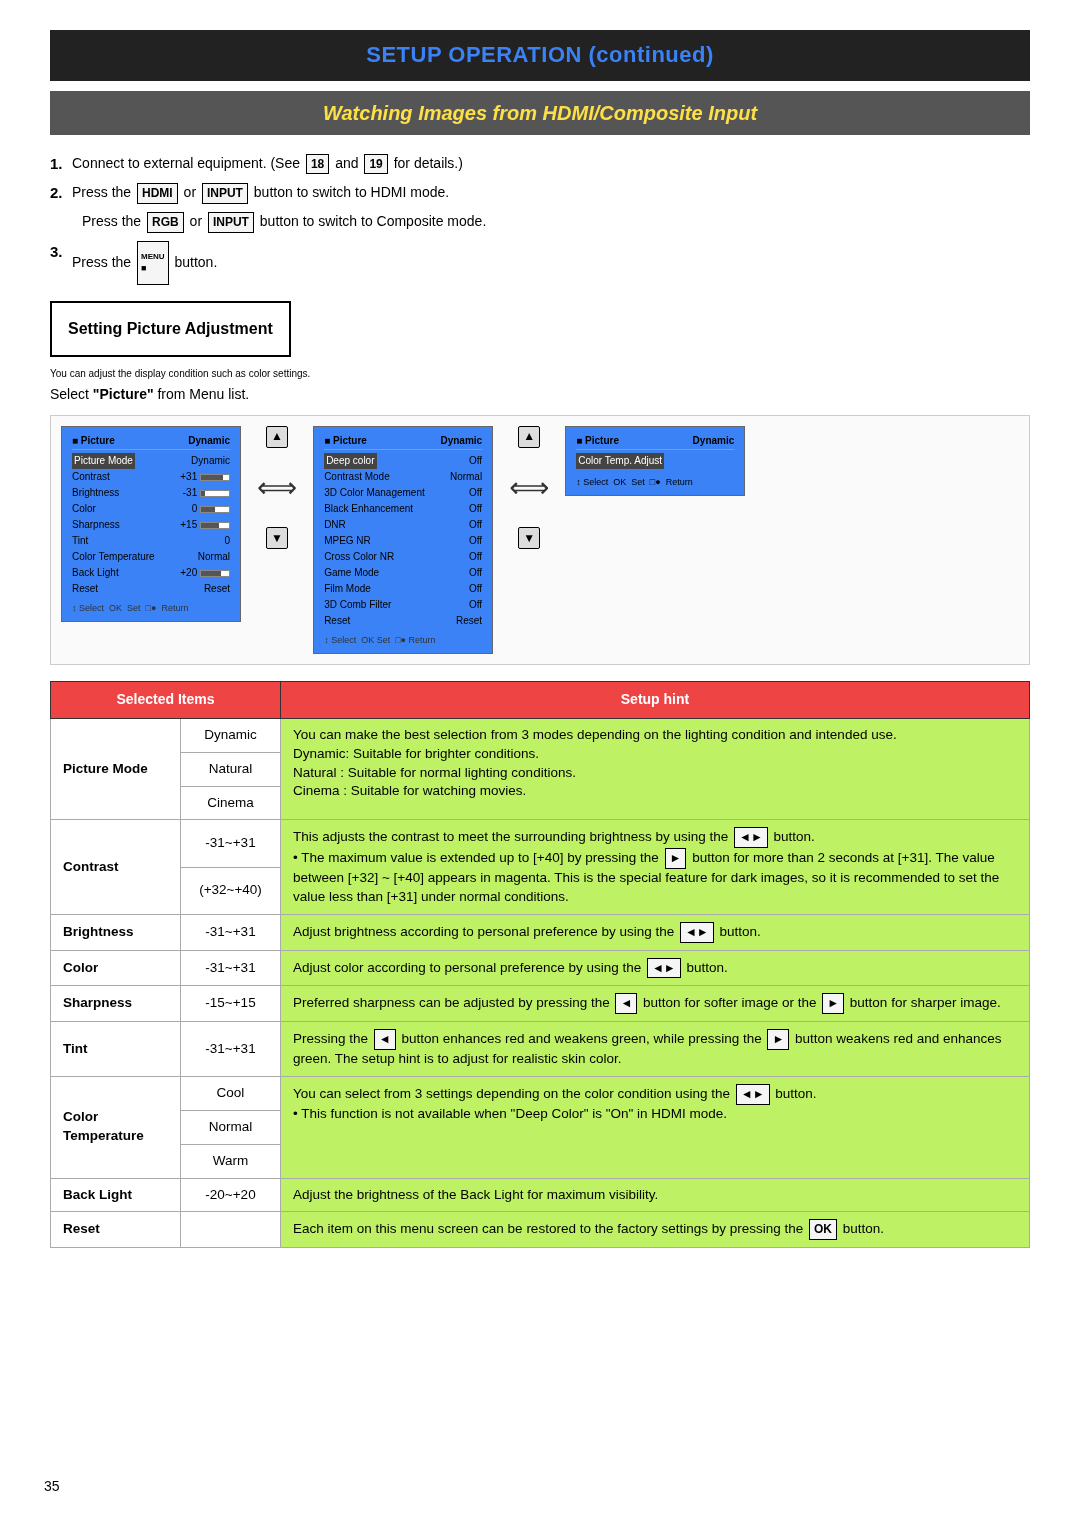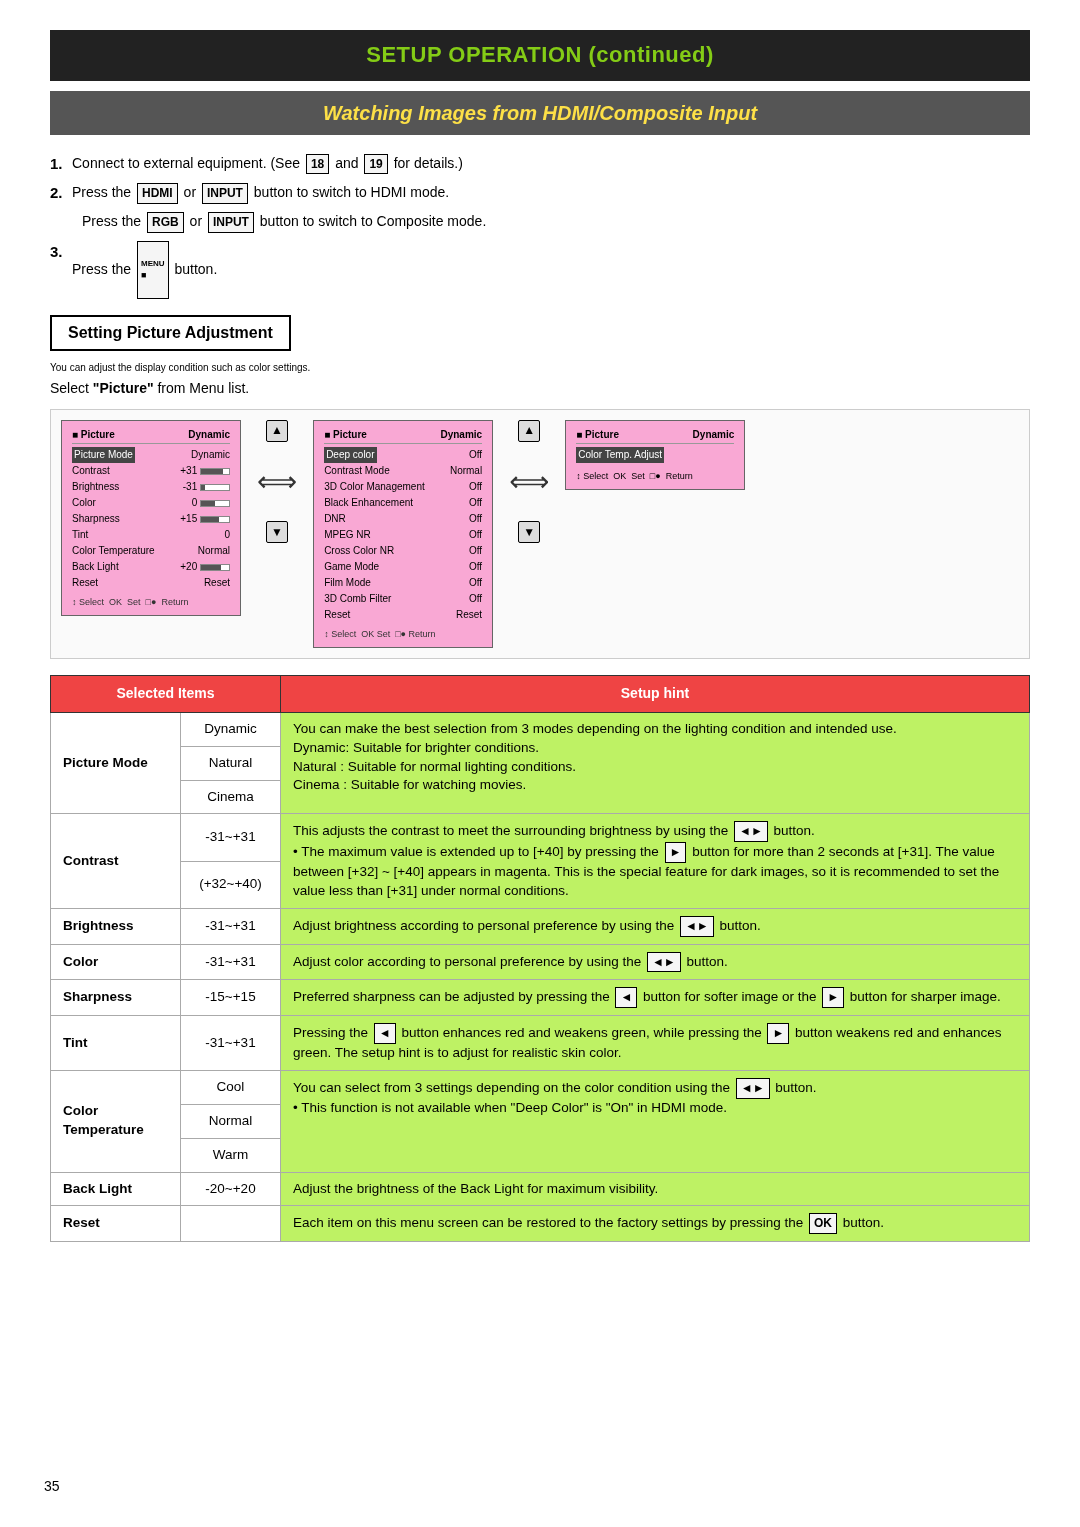--- a/index.html
+++ b/index.html
@@ -10,21 +10,21 @@
       width: 1080px;
       min-height: 1527px;
       padding: 30px 50px 40px 50px;
       font-size: 14px;
       line-height: 1.4;
     }
 
     
     .setup-header {
       background: #222;
-      color: #84cc16;
+      color: #3b82f6;
       text-align: center;
       padding: 10px 20px;
       font-size: 22px;
       font-weight: bold;
       margin-bottom: 10px;
       letter-spacing: 0.5px;
     }
 
     .watching-header {
       background: #555;
@@ -70,21 +70,21 @@
     .step-sub {
       margin-left: 32px;
       margin-top: 4px;
       font-size: 14px;
     }
 
     
     .section-heading {
       border: 2px solid #000;
       display: inline-block;
-      padding: 5px 16px;
+      padding: 15px 16px;
       font-size: 16px;
       font-weight: bold;
       margin-bottom: 10px;
       background: #fff;
     }
 
     .section-desc {
       font-size: 10px;
       margin-bottom: 4px;
     }
@@ -99,21 +99,21 @@
       gap: 10px;
       margin-bottom: 16px;
       align-items: flex-start;
       border: 1px solid #ccc;
       padding: 10px;
       background: #fafafa;
     }
 
     .menu-box {
       border: 1px solid #666;
-      background: #f9a8d4;
+      background: #3b82f6;
       padding: 6px 10px;
       font-size: 10px;
       line-height: 1.6;
       min-width: 180px;
       position: relative;
     }
     .menu-box .menu-title {
       font-weight: bold;
       font-size: 10px;
       border-bottom: 1px solid #999;
@@ -246,21 +246,21 @@
       Press the <span class="btn-inline">HDMI</span> or <span class="btn-inline">INPUT</span> button to switch to HDMI mode.
     </span>
   </div>
   <div class="step-sub">
     Press the <span class="btn-inline">RGB</span> or <span class="btn-inline">INPUT</span> button to switch to Composite mode.
   </div>
 
   <div class="step" style="margin-top:8px;">
     <span class="step-num">3.</span>
     <span class="step-content">
-      Press the <span class="btn-inline" style="font-size:9px;padding:16px 3px;"><span style="font-size:8px;display:block;text-align:center;">MENU</span>■</span> button.
+      Press the <span class="btn-inline" style="font-size:9px;padding:9px 3px;"><span style="font-size:8px;display:block;text-align:center;">MENU</span>■</span> button.
     </span>
   </div>
 </div>
 
 <div style="margin-top:16px;">
   <div class="section-heading">Setting Picture Adjustment</div>
 
   <div class="section-desc">You can adjust the display condition such as color settings.</div>
   <div class="section-desc-bold">
     Select <strong>"Picture"</strong> from Menu list.

